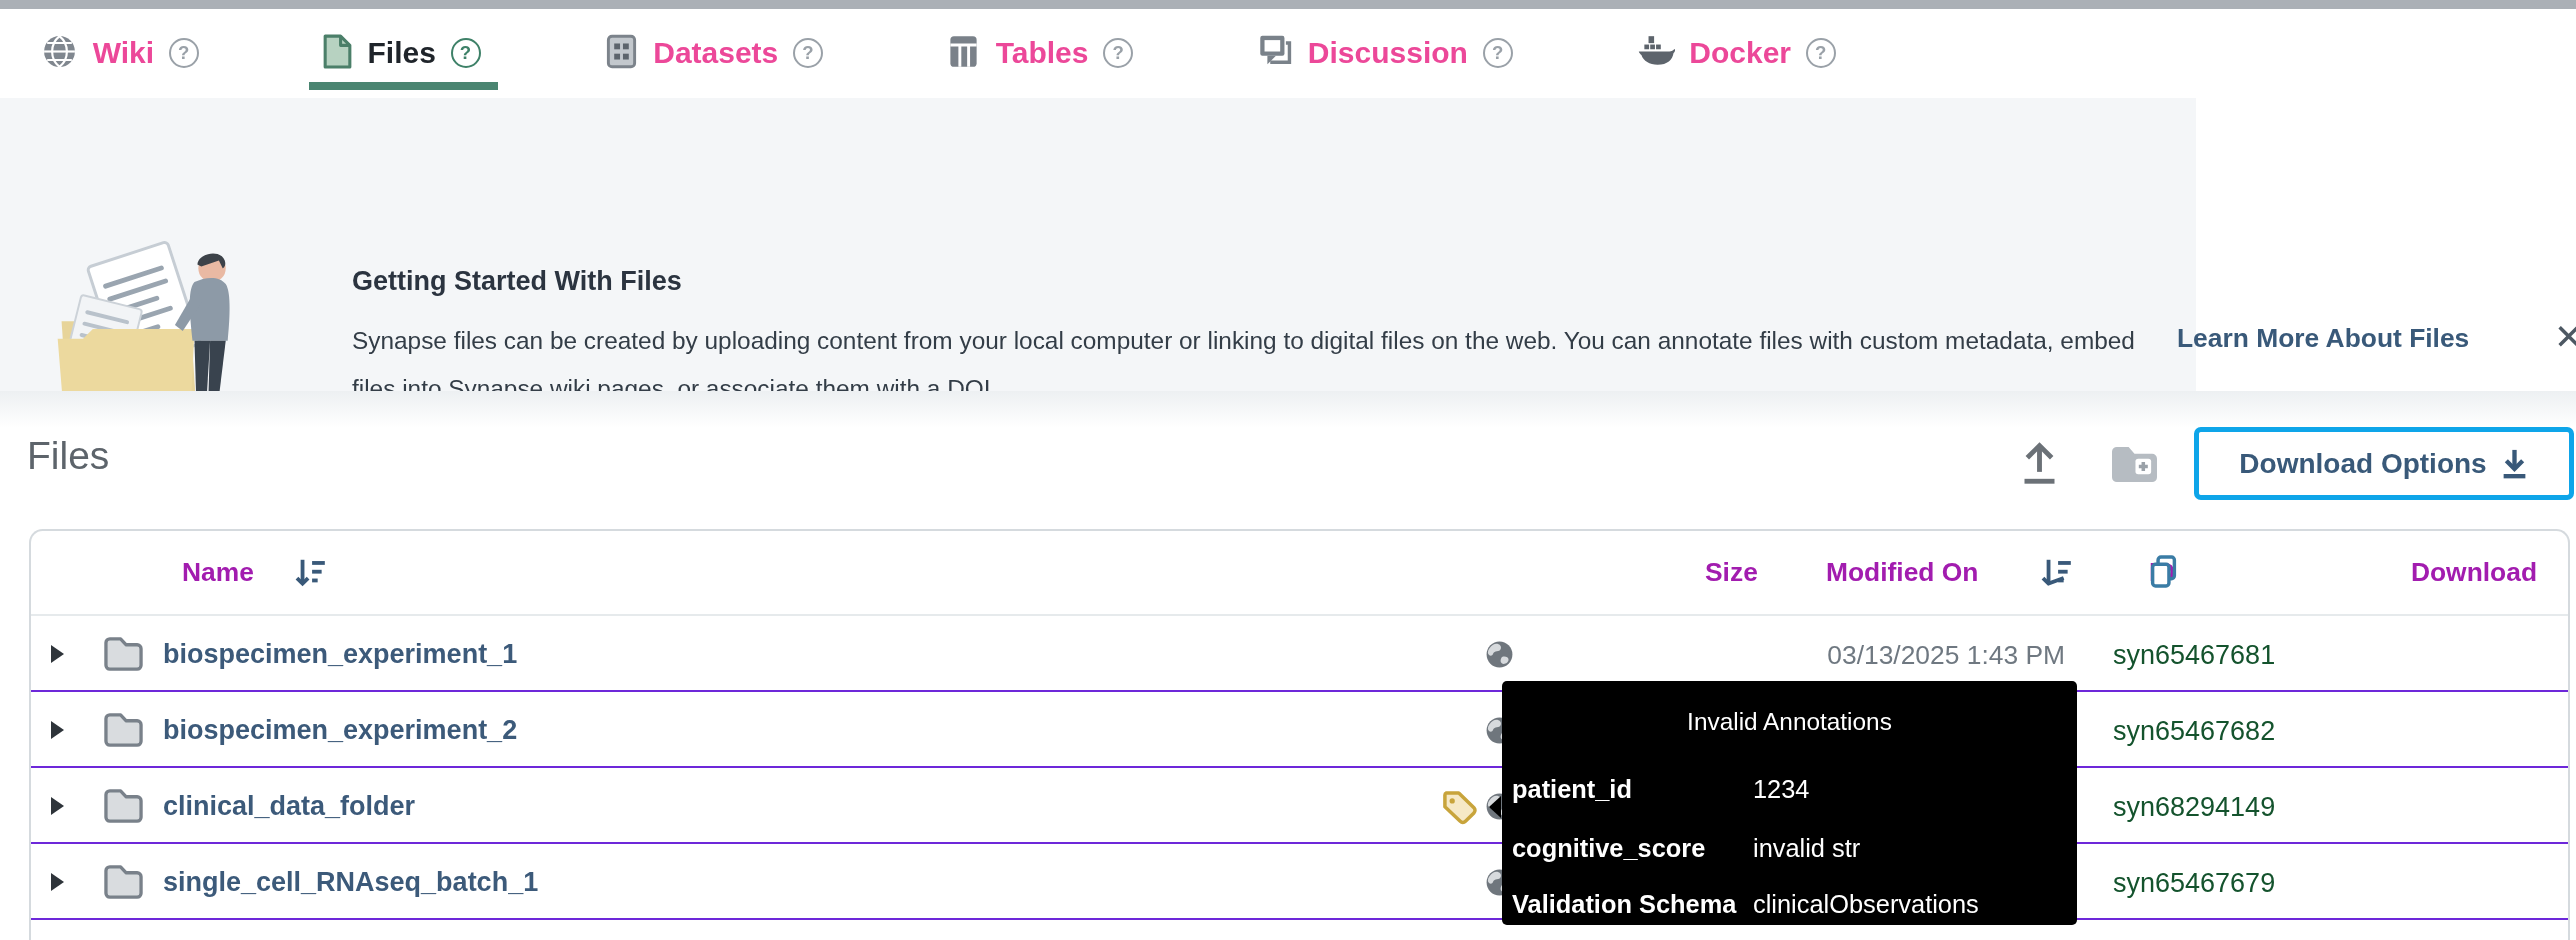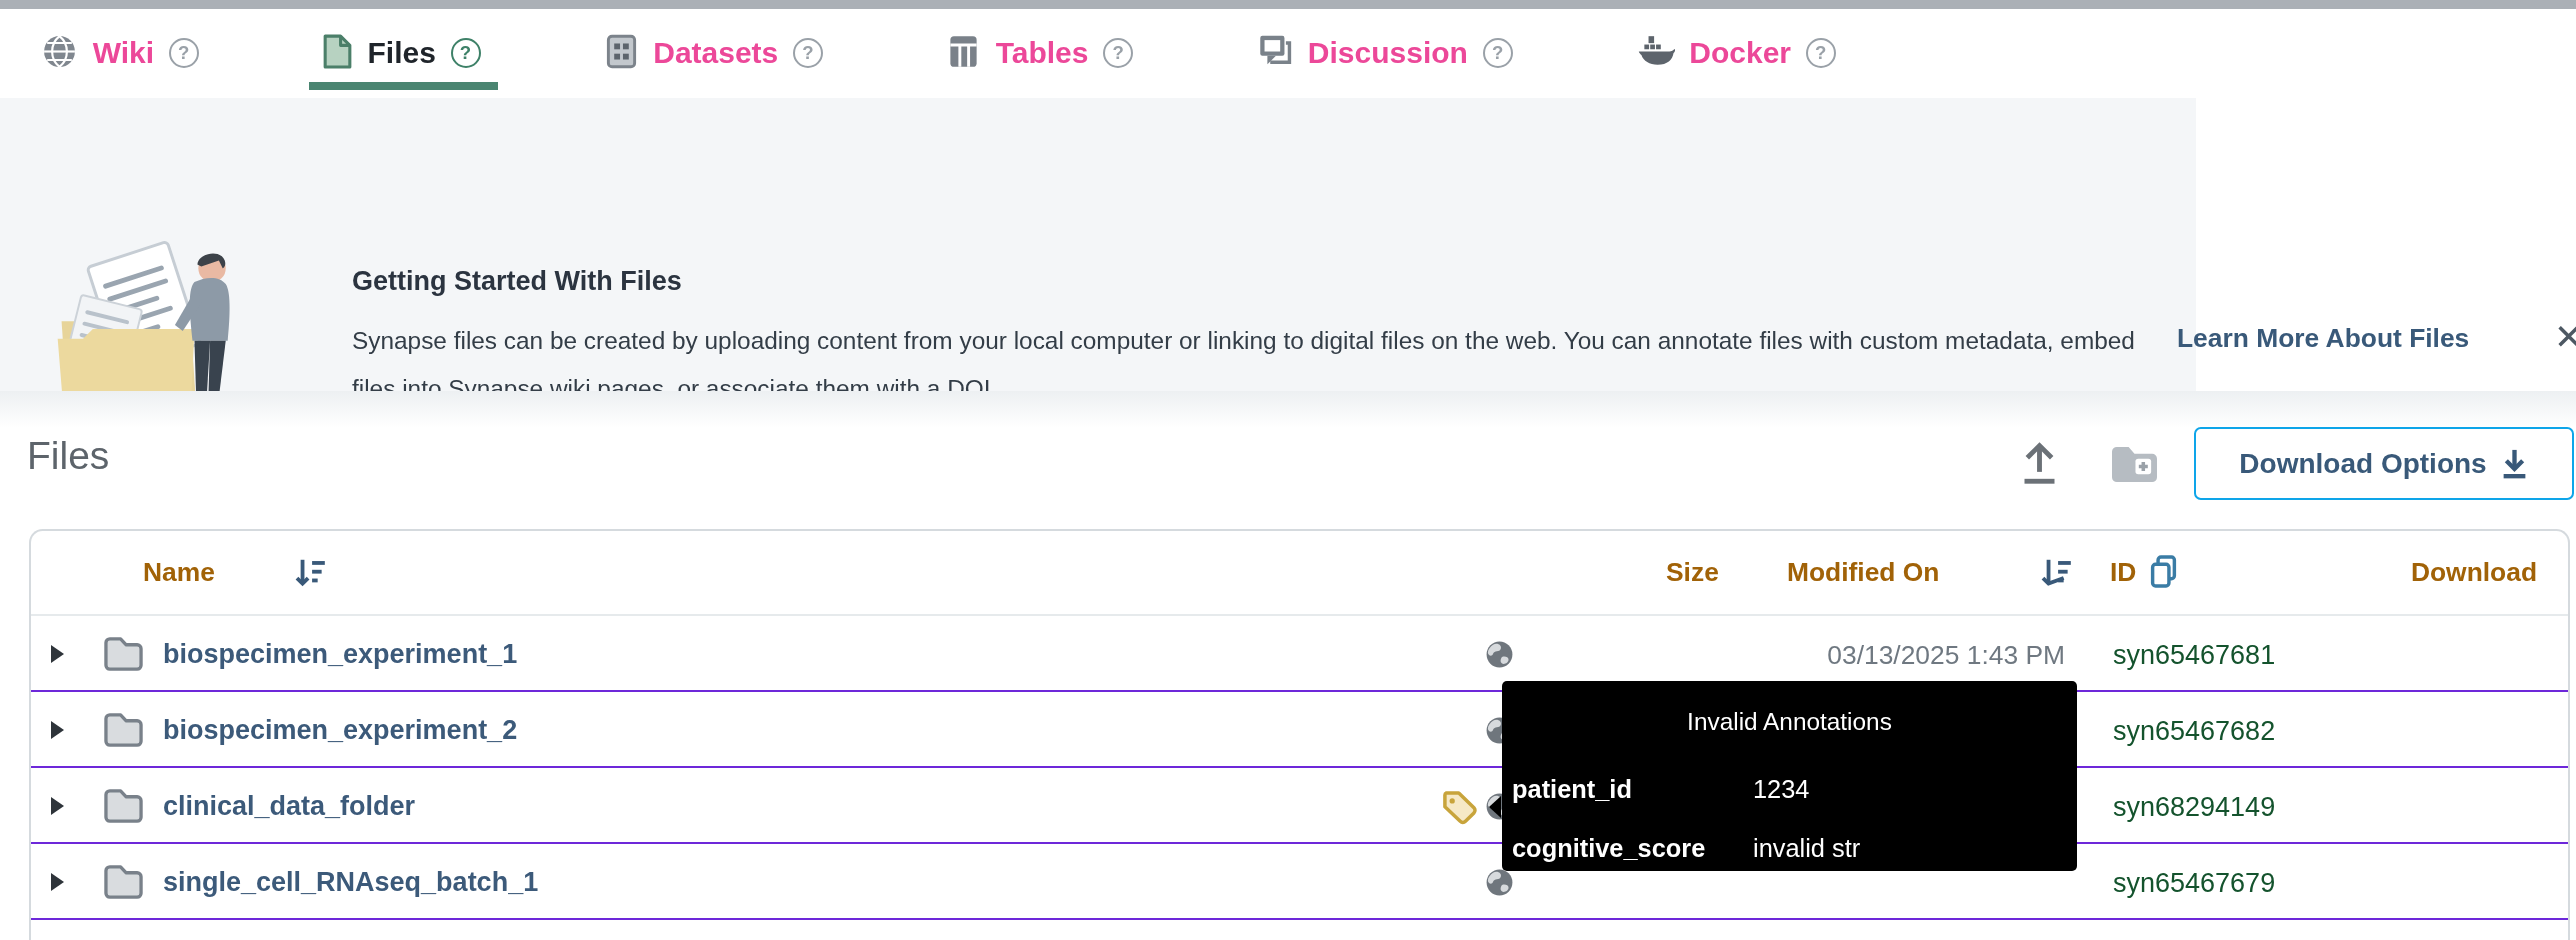--- a/index.html
+++ b/index.html
@@ -32,31 +32,31 @@
   .banner-desc { position:absolute; left:352px; top:219px; width:1804px; font-size:24.4px; line-height:48px; color:#333d47; }
   .banner-link { position:absolute; left:2177px; top:225px; font-size:26.4px; font-weight:700; color:#395979; cursor:pointer; white-space:nowrap; }
   .banner-close { position:absolute; left:2554px; top:219px; font-size:35px; color:#4d5863; cursor:pointer; }
 
   
   .files-title { position:absolute; left:27px; top:434px; font-size:39px; font-weight:400; color:#5d646b; }
   .icon-btn { position:absolute; cursor:pointer; background:none; border:none; }
   .upload-btn { left:2017px; top:438px; }
   .newfolder-btn { left:2108px; top:442px; }
   .dl-btn { position:absolute; left:2194px; top:427px; width:380px; height:73px;
-            background:#fff; border:2px solid #0ea5e9; border-radius:6.8px;
+            background:#fff; border:5px solid #0ea5e9; border-radius:6.8px;
             display:flex; align-items:center; justify-content:center; gap:13px;
             font-size:28px; font-weight:700; color:#395979; cursor:pointer;
             font-family:"Liberation Sans", sans-serif; }
 
   
   .card { position:absolute; left:29px; top:529px; width:2541px; height:412px;
           background:#fff; border:2px solid #d5dade; border-bottom:none;
           border-radius:13.7px 13.7px 0 0; }
   .thead { position:relative; height:85px; border-bottom:2px solid #e6eaec; }
-  .th { position:absolute; top:26.4px; font-size:26.4px; font-weight:700; color:#a16207; white-space:nowrap; }
+  .th { position:absolute; top:26.4px; font-size:26.4px; font-weight:700; color:#a21caf; white-space:nowrap;margin-left:39px; }
   .th-name { left:112px; }
   .th-size { left:1635px; }
   .th-modified { left:1756px; }
   .th-id { left:2079px; }
   .th-download { right:31px; }
   .sort-icon { position:absolute; top:23.5px; cursor:pointer; }
   .sort-name { left:262px; }
   .sort-modified { left:2008px; }
   .copy-icon { position:absolute; left:2118px; top:21.5px; cursor:pointer; }
 
@@ -64,21 +64,21 @@
   .caret { position:absolute; left:19.6px; top:29px; width:0; height:0;
            border-left:13.7px solid #2e343a; border-top:9.8px solid transparent; border-bottom:9.8px solid transparent; cursor:pointer; }
   .folder-icon { position:absolute; left:70px; top:17.6px; }
   .row-name { position:absolute; left:132px; top:22.5px; font-size:27px; font-weight:700; color:#3c5a7a; white-space:nowrap; }
   .globe-icon { position:absolute; left:1453px; top:22.5px; }
   .tag-icon { position:absolute; left:1409px; top:21.5px; cursor:pointer; }
   .row-date { position:absolute; right:503px; top:23.5px; font-size:26.4px; color:#6f7881; white-space:nowrap; }
   .row-id { position:absolute; left:2082px; top:23.5px; font-size:27px; color:#14532d; white-space:nowrap; }
 
   
-  .tooltip { position:absolute; left:1502px; top:681px; width:575px; height:190px;
+  .tooltip { position:absolute; left:1502px; top:681px; width:575px; height:244px;
              background:#000; border-radius:4.9px; z-index:20; color:#fff; }
   .tooltip-arrow { position:absolute; left:-12.7px; top:115px; width:0; height:0;
                    border-top:11.7px solid transparent; border-bottom:11.7px solid transparent;
                    border-right:12.7px solid #000; }
   .tooltip-title { position:absolute; top:27px; left:0; width:100%; text-align:center; font-size:24.4px; }
   .tt-entry { position:absolute; left:0; width:100%; }
   .tt-e0 { top:94px; } .tt-e1 { top:153px; } .tt-e2 { top:209px; }
   .tt-key { position:absolute; left:10px; font-size:25.4px; font-weight:700; white-space:nowrap; }
   .tt-val { position:absolute; left:251px; font-size:25.4px; white-space:nowrap; }
 </style>

